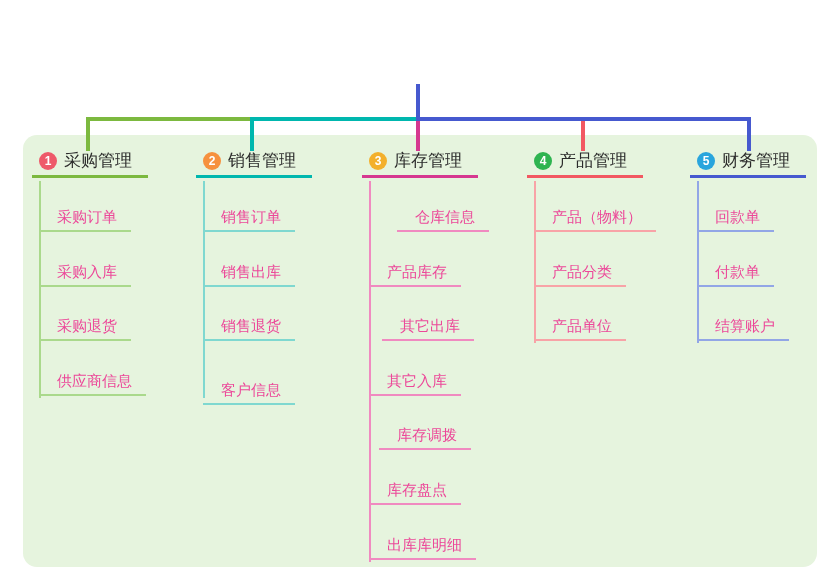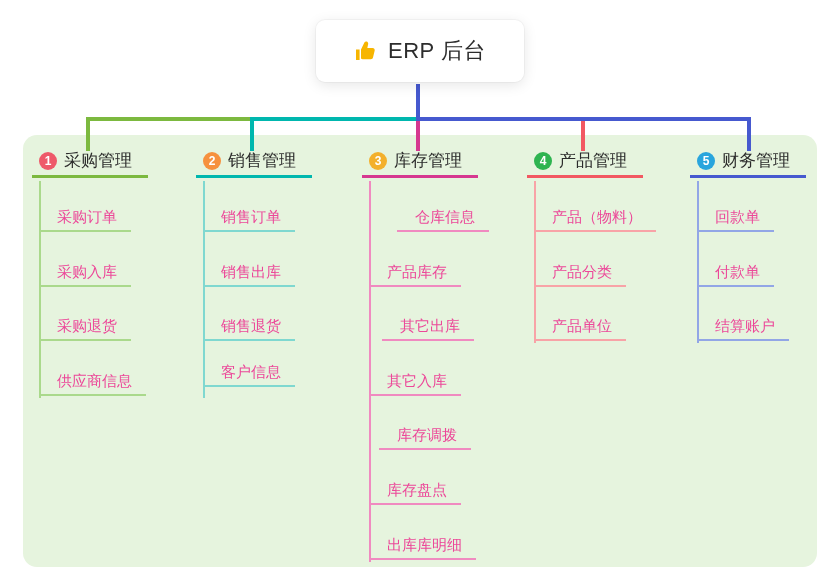--- a/index.html
+++ b/index.html
@@ -30,27 +30,20 @@
   .child { position:absolute; line-height:22px; font-size:15px; color:#ec4899;
            padding:0 14px 2px 18px; border-bottom:2px solid; white-space:nowrap; z-index:4; }
 </style>
 </head>
 <body>
 
 <div id="canvas">
 
   <div class="panel"></div>
 
-  <div class="root-card">
-    <svg class="thumb-icon" viewBox="0 0 24 24">
-      <path fill="#f7b500" d="M2 10.5h3.6V21H2c0 0 0-10.5 0-10.5z"></path>
-      <path fill="#f7b500" d="M7 20.6V10.4l3.4-6.9c.4-.8 1.3-1.2 2.2-1 1.1.3 1.8 1.4 1.6 2.5l-.9 4h5.3c1.4 0 2.4 1.3 2.1 2.6l-1.7 6.9c-.2 1-1.1 1.7-2.1 1.7H8.6c-.6 0-1.2-.2-1.6-.6z"></path>
-    </svg>
-    <span class="root-label">ERP 后台</span>
-  </div>
 
 <div class="conn" style="left: 416px; top: 84px; width: 4px; height: 37px; background: rgb(70, 89, 207);"></div>
     <div class="conn" style="left: 86px; top: 117px; width: 168px; height: 4px; background: rgb(124, 185, 63);"></div>
     <div class="conn" style="left: 250px; top: 117px; width: 166px; height: 4px; background: rgb(0, 183, 174);"></div>
     <div class="conn" style="left: 416px; top: 117px; width: 335px; height: 4px; background: rgb(70, 89, 207);"></div>
     <div class="drop" style="left: 86px; background: rgb(124, 185, 63);"></div>
     <div class="branch">
     <div class="title-row" style="position: absolute; left: 32px; top: 146px; width: 116px; border-bottom-color: rgb(124, 185, 63);">
       <span class="badge" style="background: rgb(238, 90, 106);">1</span>
       <span class="title-label">采购管理</span>
@@ -78,21 +71,21 @@
     <div class="vline" style="left: 203px; top: 181px; height: 216.8px; background: rgb(127, 216, 208);"></div>
   <div class="child" style="left: 203px; top: 206px; border-bottom-color: rgb(127, 216, 208);">
     <span>销售订单</span>
   </div>
       <div class="child" style="left: 203px; top: 260.6px; border-bottom-color: rgb(127, 216, 208);">
     <span>销售出库</span>
   </div>
       <div class="child" style="left: 203px; top: 315.2px; border-bottom-color: rgb(127, 216, 208);">
     <span>销售退货</span>
   </div>
-      <div class="child" style="left: 203px; top: 361px; border-bottom-color: rgb(127, 216, 208); font-family: Liberation Serif, serif;">
+      <div class="child" style="left: 203px; top: 379px; border-bottom-color: rgb(127, 216, 208); font-family: Liberation Serif, serif;">
     <span>客户信息</span>
   </div>
     </div>
     <div class="drop" style="left: 416px; background: rgb(214, 56, 144);"></div>
     <div class="branch">
     <div class="title-row" style="position: absolute; left: 362px; top: 146px; width: 116px; border-bottom-color: rgb(214, 56, 144);">
       <span class="badge" style="background: rgb(243, 176, 44);">3</span>
       <span class="title-label">库存管理</span>
     </div>
     <div class="vline" style="left: 369px; top: 181px; height: 380.6px; background: rgb(240, 138, 192);"></div>

